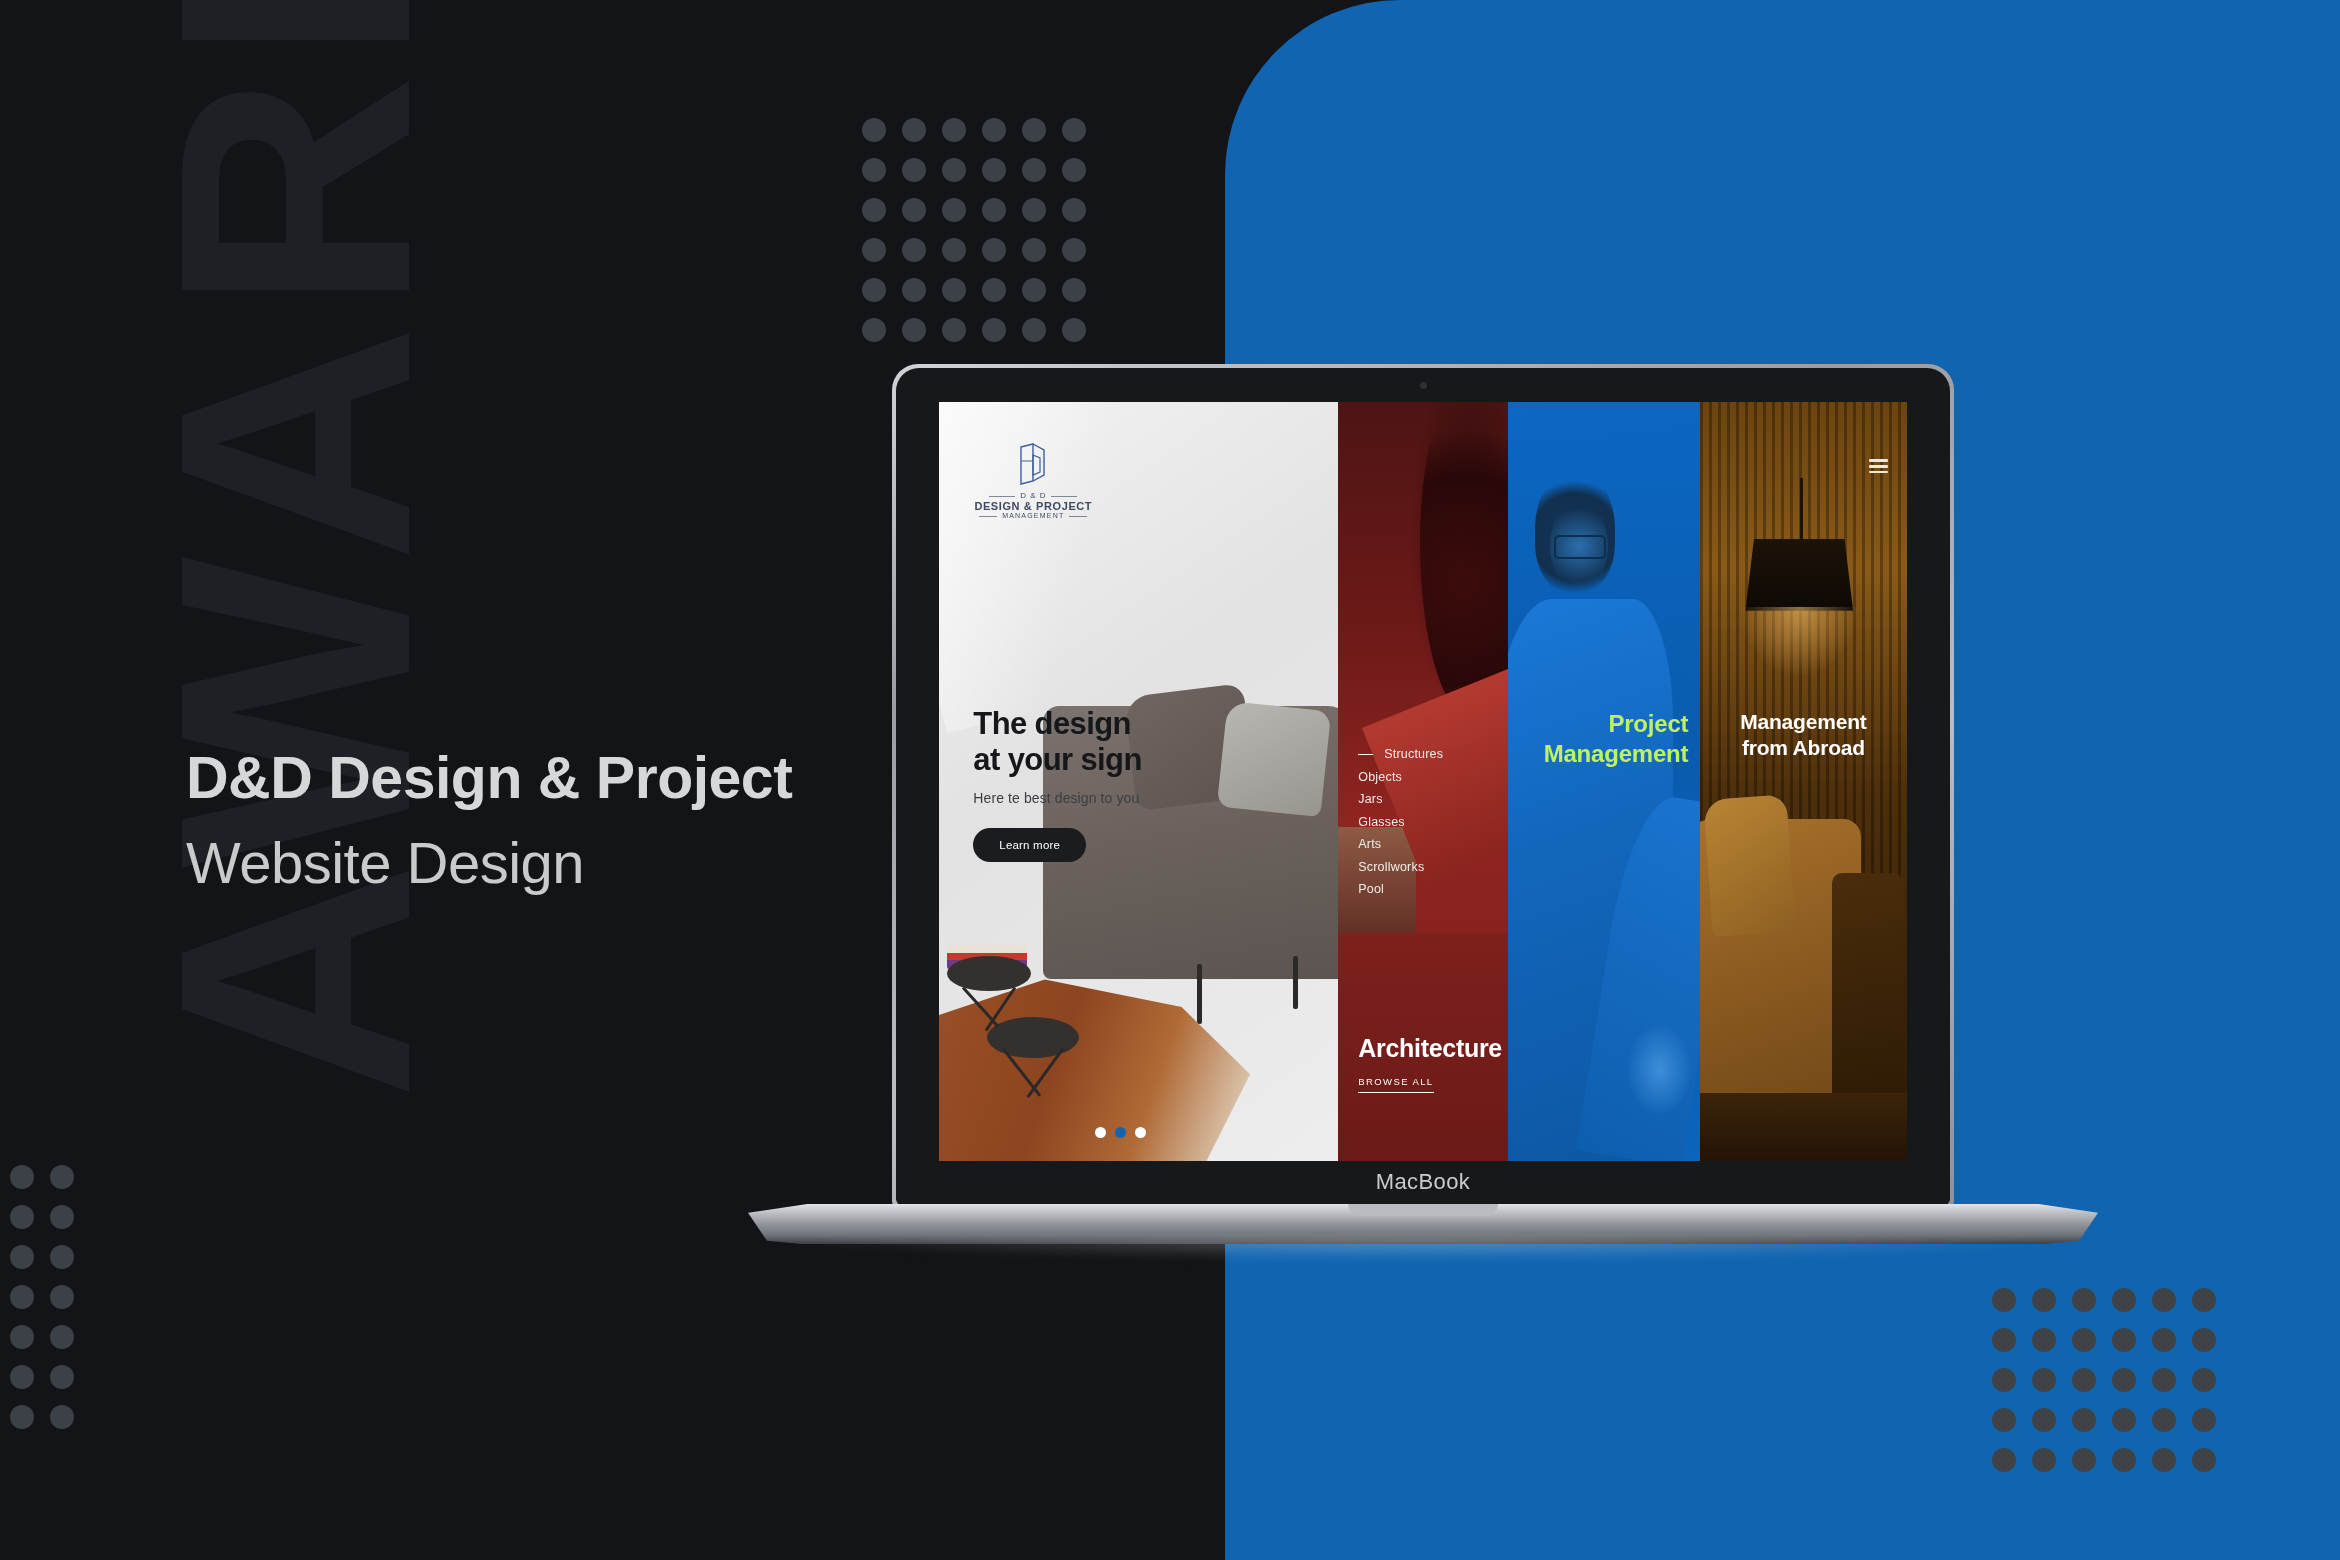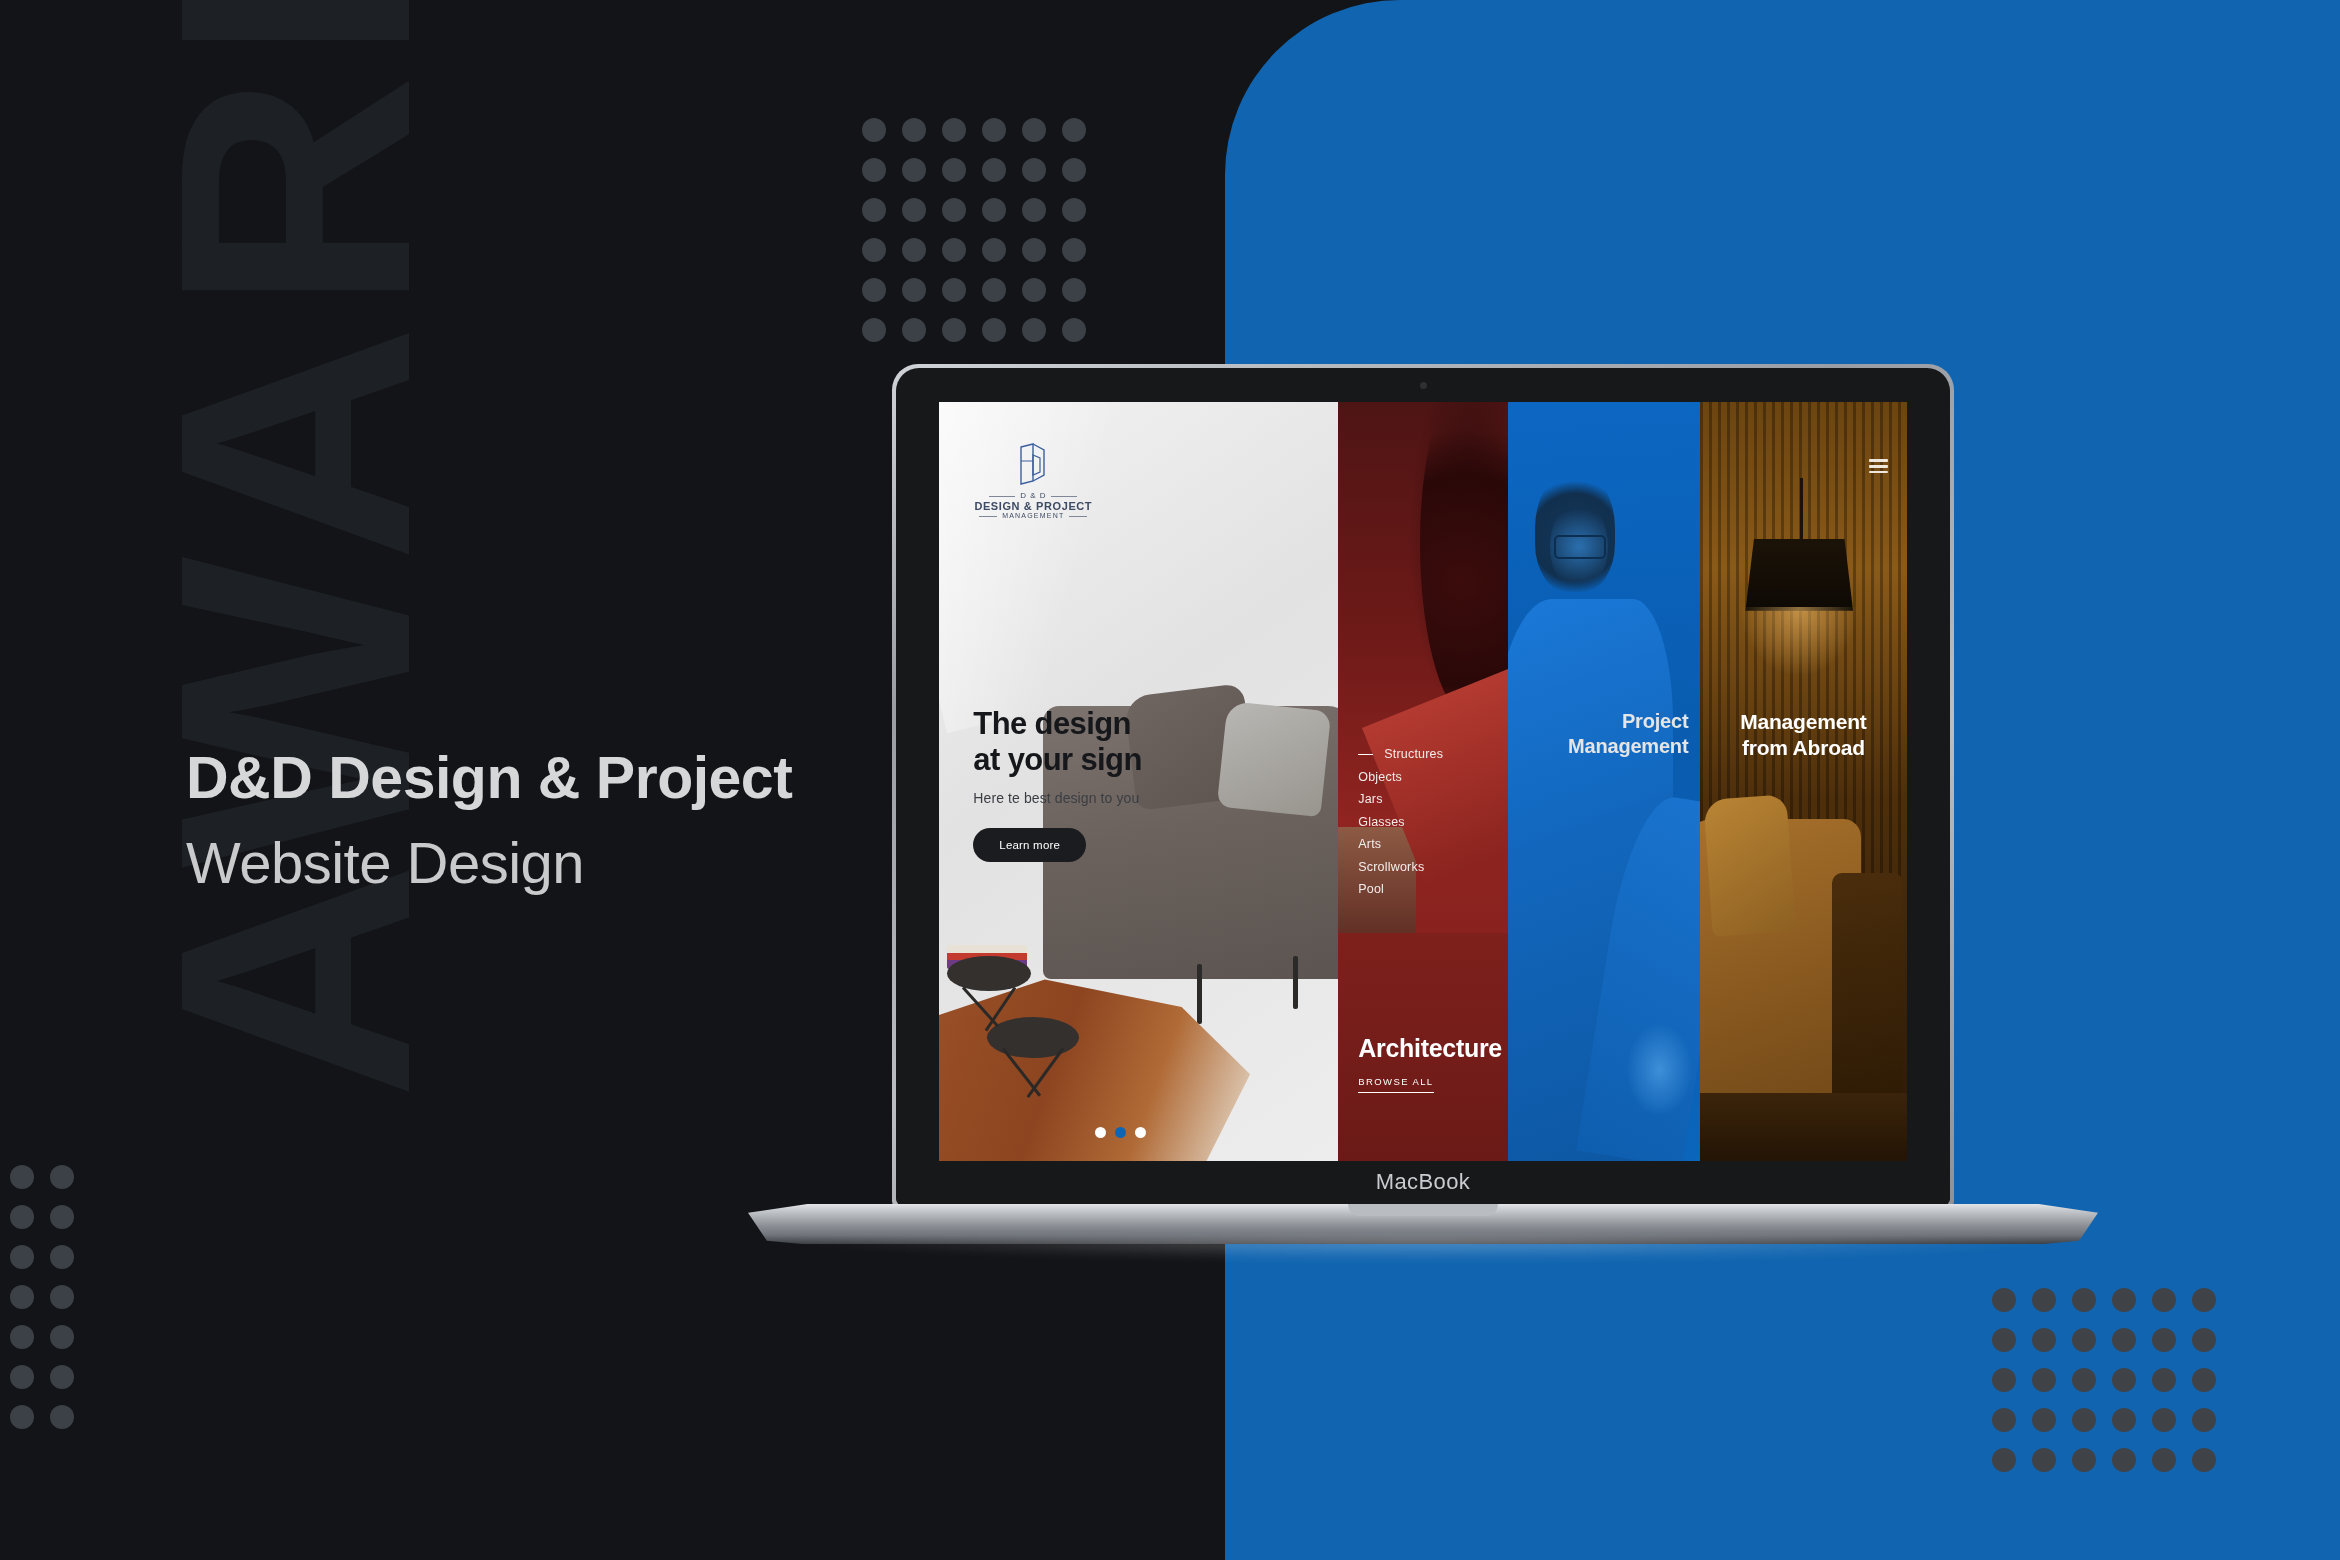--- a/index.html
+++ b/index.html
@@ -212,21 +212,21 @@
     background:linear-gradient(200deg,#1a74cf,#0e5eaf);
     border-radius:40% 18% 0 0; transform:rotate(9deg);
   }
   .b-hand{
     position:absolute; right:4%; bottom:6%; width:34%; height:12%;
     background:radial-gradient(ellipse at 50% 50%, #3d8fd8, rgba(61,143,216,0) 72%);
     border-radius:50%;
   }
   .b-text{
     position:absolute; right:6%; top:40.5%; text-align:right;
-    font-size:20px; font-weight:800; color:#e5e5e5; line-height:1.22; letter-spacing:-.2px;
+    font-size:24px; font-weight:800; color:#bef264; line-height:1.22; letter-spacing:-.2px;
   }
 
   
   .gold-photo{
     position:absolute; inset:0;
     background:
       repeating-linear-gradient(90deg, rgba(0,0,0,.30) 0 3px, rgba(0,0,0,0) 3px 9px),
       linear-gradient(180deg,#6b4410 0%,#8a5a18 22%,#4e2f0b 52%,#2b1805 100%);
   }
   .lampshade{

